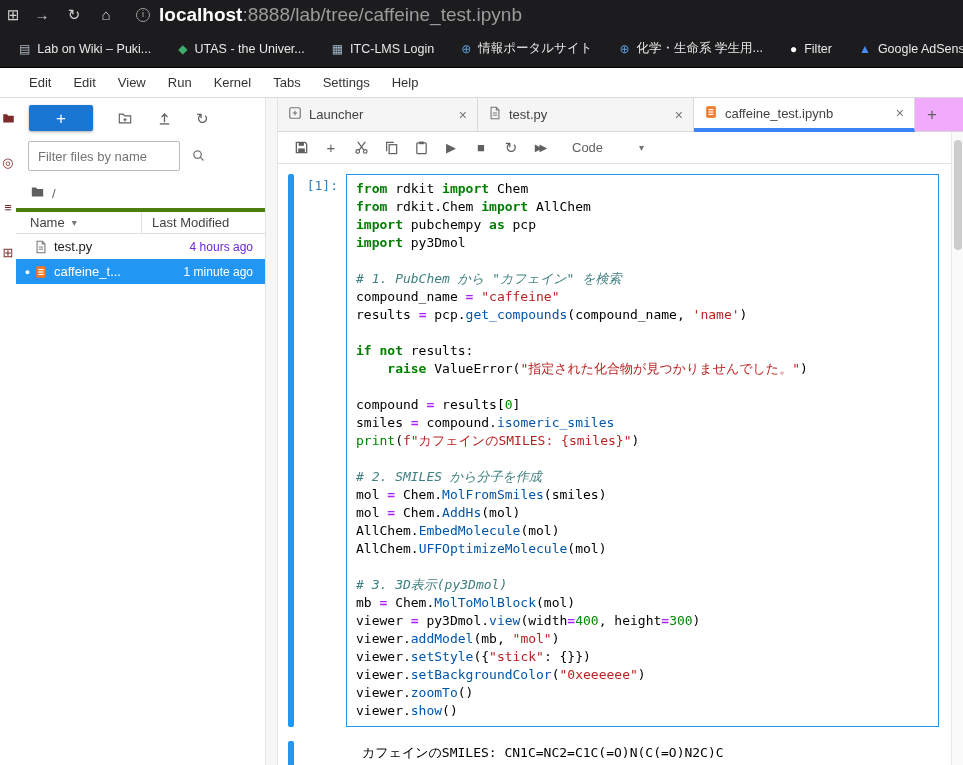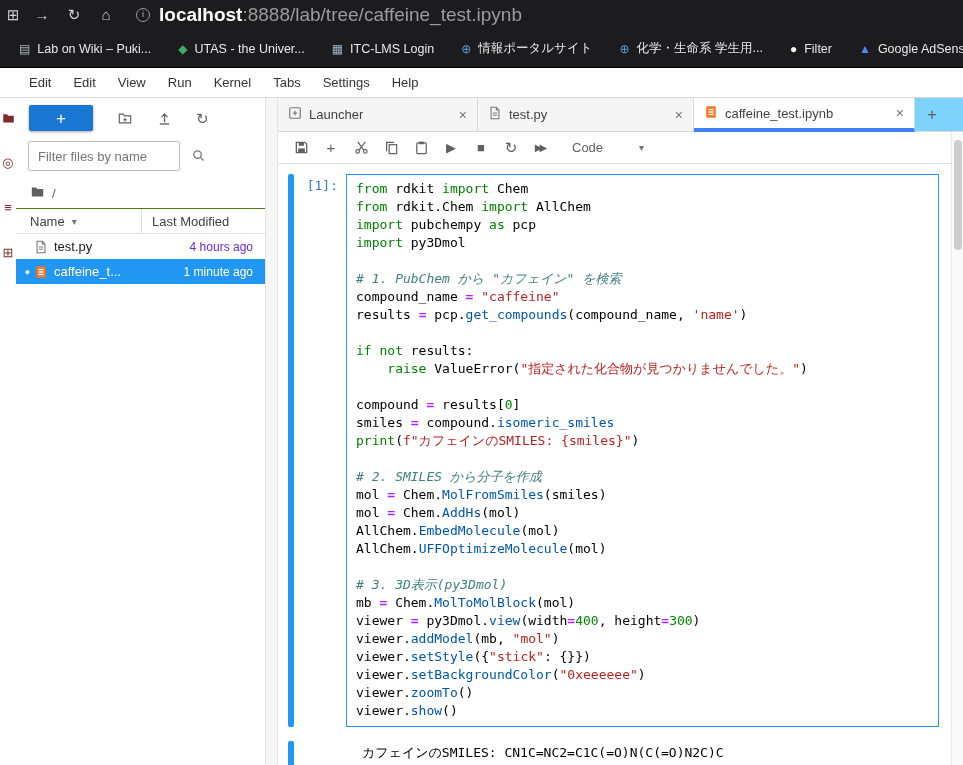--- a/index.html
+++ b/index.html
@@ -42,40 +42,40 @@
     border-radius:2px;display:flex;align-items:center;justify-content:center;
     box-shadow:0 1px 3px rgba(0,0,0,.35);cursor:pointer;line-height:1}
   .fb-ic{color:#616161;font-size:15px;line-height:1}
   .fb-ic svg{display:block}
   .fb-filter{margin:3px 12px 9px;position:relative;width:186px}
   .fb-filter input{width:152px;height:30px;border:1px solid #bdbdbd;border-radius:2px;
     padding:0 28px 0 9px;font-size:13px;color:#333;outline:none;background:#fff}
   .fb-filter input::placeholder{color:#757575}
   .fb-search-ic{position:absolute;right:8px;top:7px}
   .fb-crumb{display:flex;align-items:center;gap:7px;padding:5px 0 7px 14px;font-size:13px;color:#616161}
-  .fb-header{display:flex;align-items:center;height:26px;border-top:1px solid #4d7c0f;
+  .fb-header{display:flex;align-items:center;height:26px;border-top:4px solid #4d7c0f;
     border-bottom:1px solid #e0e0e0;font-size:13px;color:#424242}
   .fb-header .h-name{flex:1;padding-left:14px;display:flex;align-items:center;gap:7px}
   .fb-header .caret{color:#757575;font-size:10px}
   .fb-header .h-mod{width:124px;border-left:1px solid #e0e0e0;padding-left:10px;height:100%;
     display:flex;align-items:center}
   .fb-row{display:flex;align-items:center;height:25px;font-size:13px;color:#212121}
   .fb-row .dot{width:13px;margin-left:5px;font-size:9px;text-align:center;color:#fff}
   .fb-row .f-ic{width:20px;display:flex;align-items:center}
   .fb-row .f-name{flex:1;white-space:nowrap;overflow:hidden}
   .fb-row .f-mod{width:116px;text-align:right;padding-right:12px;font-size:12px;color:#6d28d9}
   .fb-row.selected{background:#2196f3;color:#fff}
   .fb-row.selected .f-mod{color:#fff}
 
   .divider{position:absolute;left:265px;top:98px;width:13px;height:667px;background:#f6f6f6;
     border-left:1px solid #e3e3e3;border-right:1px solid #e3e3e3}
 
   
   .main{position:absolute;left:278px;top:98px;width:685px;height:667px;background:#fff}
-  .tabbar{height:34px;background:#7dd3fc;border-bottom:1px solid #d9d9d9;display:flex}
+  .tabbar{height:34px;background:#f0abfc;border-bottom:1px solid #d9d9d9;display:flex}
   .tab{display:flex;align-items:center;gap:7px;padding:0 10px;border-right:1px solid #d9d9d9;
     font-size:13px;color:#424242;background:#f5f5f5;cursor:default}
   .tab.active{background:#fff;border-bottom:4px solid #3b82f6;margin-bottom:-1px}
   .tab .t-label{white-space:nowrap;overflow:hidden;flex:1}
   .tab .close{margin-left:6px;color:#757575;font-size:14px}
   .tab.w0{width:200px}.tab.w1{width:216px}.tab.w2{width:221px}
   .tab-plus{width:34px;display:flex;align-items:center;justify-content:center;color:#616161;font-size:17px}
 
   .nbtoolbar{height:32px;border-bottom:1px solid #e0e0e0;display:flex;align-items:center;padding-left:8px}
   .nbt-ic{width:30px;text-align:center;color:#616161;font-size:13px;display:flex;
@@ -86,21 +86,21 @@
   .celltype{margin-left:16px;display:flex;align-items:center;font-size:13px;color:#616161}
   .celltype .caret{margin-left:36px;font-size:10px;color:#757575}
 
   .nbcontent{padding-top:10px}
   .cellrow{display:flex;margin-left:10px}
   .collapser{width:6px;background:#2196f3;border-radius:2px;flex:0 0 auto}
   .prompt{width:52px;text-align:right;padding:4px 8px 0 0;
     font:13px "DejaVu Sans Mono",monospace;color:#307fc1;flex:0 0 auto}
   .editor{flex:1;margin-right:24px;border:1px solid #2196f3;background:#fff;padding:5px 4px 6px 9px;overflow:hidden}
   .code-line{font:13px/18px "DejaVu Sans Mono",monospace;white-space:pre;color:#000}
-  .tok-kw{color:#008000;font-weight:normal}
+  .tok-kw{color:#008000;font-weight:bold}
   .tok-op{color:#aa22ff;font-weight:bold}
   .tok-str{color:#ba2121}
   .tok-com{color:#408080;font-style:italic}
   .tok-num{color:#008800}
   .tok-prop{color:#0055aa}
   .tok-bi{color:#008000}
   .tok-pl{color:#000}
 
   .outrow{display:flex;margin-left:10px;margin-top:14px}
   .out-collapser{width:6px;background:#2196f3;border-radius:2px;flex:0 0 auto}

